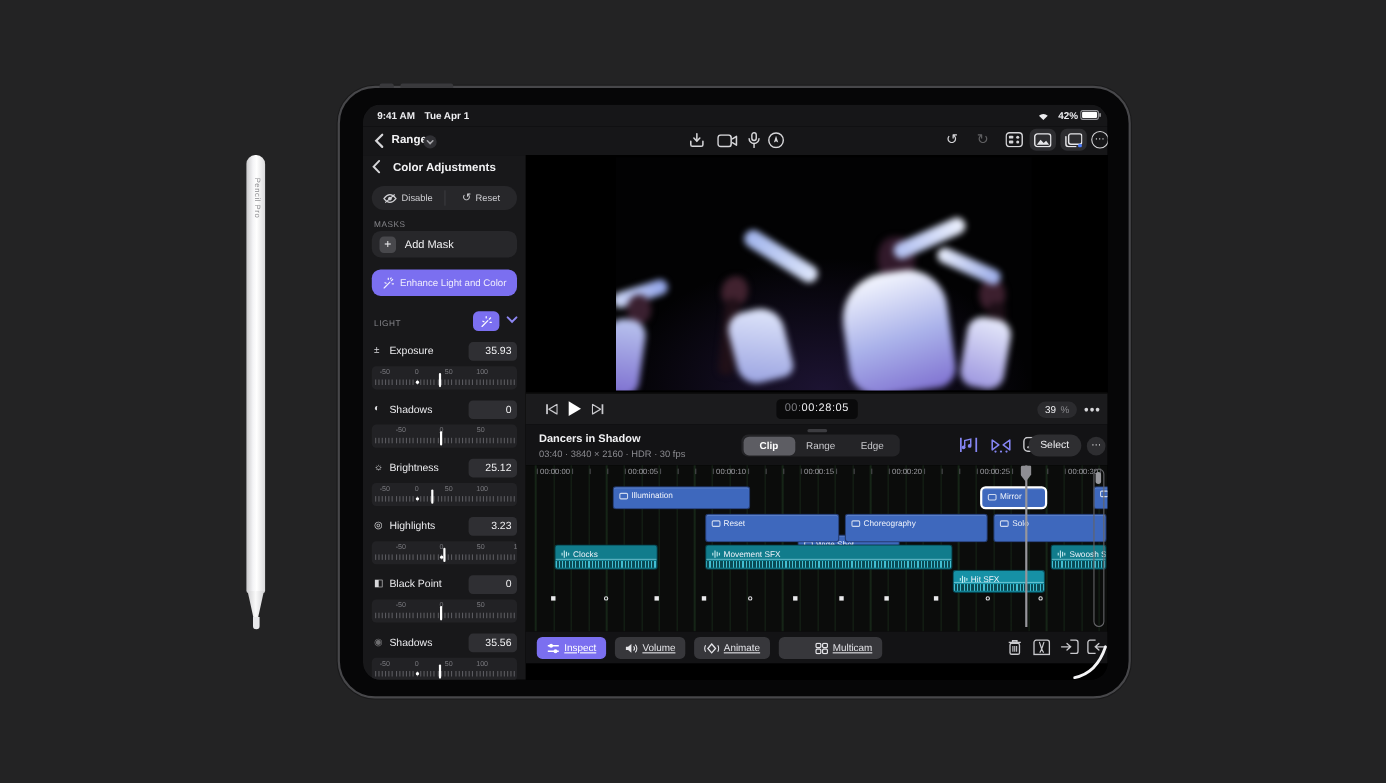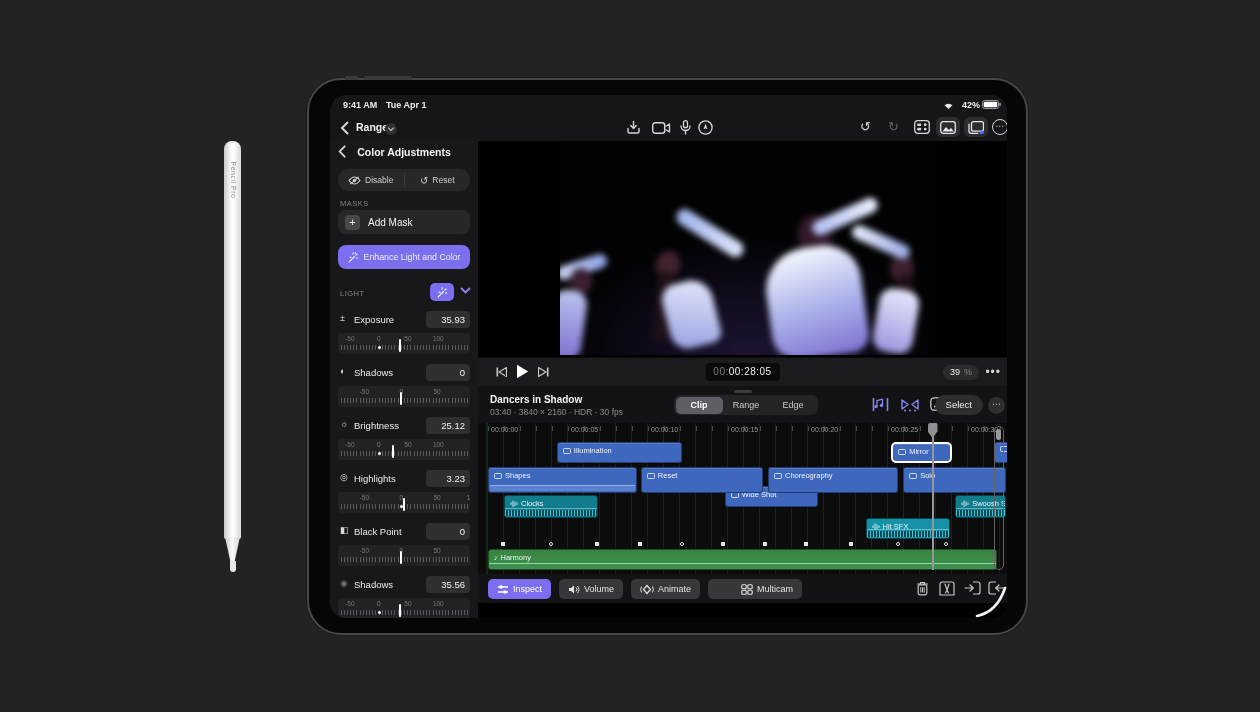--- a/index.html
+++ b/index.html
@@ -100,21 +100,21 @@
   .mk{position:absolute;top:119px;width:4px;height:4px;}
   .mk.square{background:#e9e9ec;} .mk.circle{border:1px solid #dcdce0;border-radius:50%;background:transparent;}
   #playhead-line{width:1.5px;top:0;height:147px;background:#97979c;}
   #playhead-handle{top:0;width:10px;height:15px;background:#8e8e93;
      clip-path:polygon(0 0,100% 0,100% 55%,50% 100%,0 55%);border-radius:2px;}
   #tl-scroll{right:3px;top:285px;width:10px;height:144px;border:1.5px solid #636367;border-radius:5px;}
   #tl-scroll .thumb{position:absolute;left:1px;top:2px;width:5px;height:11px;background:#98989d;border-radius:2.5px;}
 
   #bottombar{left:0;top:433px;width:529px;height:29px;background:#131315;}
   .bbtn{position:absolute;top:5px;height:20px;border-radius:5px;background:#37373b;display:flex;align-items:center;
-     gap:4px;padding:0 9px;font-size:9px;color:#e4e4e8;}
+     gap:4px;padding:0 9px;font-size:9px;color:#e4e4e8;text-decoration:underline;}
   .bbtn.on{background:var(--accent);color:#fff;}
   .fa-ic{display:inline-flex;align-items:center;justify-content:center;}
   #corner-arc{right:0px;bottom:0px;}
   svg{display:block;}
 </style>
 </head>
 <body>
 
 <div id="stage">
 
@@ -756,27 +756,20 @@
                 <span class="cicon"></span>
                 <span>Mirror</span>
               </div>
             </div>
             <div class="clip vclip" style="left: 515.6px; top: 19px; width: 22.4px; height: 21px;">
               <div class="cl">
                 <span class="cicon"></span>
                 <span></span>
               </div>
             </div>
-            <div class="clip vclip" style="left: 10px; top: 44px; width: 148.8px; height: 26px;">
-              <div class="cl">
-                <span class="cicon"></span>
-                <span>Shapes</span>
-              </div>
-              <div class="bwave"></div>
-            </div>
             <div class="clip vclip" style="left: 162.8px; top: 44px; width: 122.4px; height: 26px;">
               <div class="cl">
                 <span class="cicon"></span>
                 <span>Reset</span>
               </div>
             </div>
             <div class="clip vclip" style="left: 290px; top: 44px; width: 129.6px; height: 26px;">
               <div class="cl">
                 <span class="cicon"></span>
                 <span>Choreography</span>
@@ -793,20 +786,32 @@
                 <span>
                   <svg width="8" height="9" viewBox="0 0 8 9">
                     <path d="M1 3.5 V6 M3 1.5 V8 M5 2.5 V7 M7 3.5 V6" stroke="rgba(215,245,250,.9)" stroke-width="1"></path>
                   </svg>
                 </span>
                 <span>Clocks</span>
               </div>
               <div class="aline"></div>
               <div class="awave"></div>
             </div>
+            <div class="clip aclip" style="left: 162.8px; top: 72px; width: 224.8px; height: 23px;">
+              <div class="cl">
+                <span>
+                  <svg width="8" height="9" viewBox="0 0 8 9">
+                    <path d="M1 3.5 V6 M3 1.5 V8 M5 2.5 V7 M7 3.5 V6" stroke="rgba(215,245,250,.9)" stroke-width="1"></path>
+                  </svg>
+                </span>
+                <span>Movement SFX</span>
+              </div>
+              <div class="aline"></div>
+              <div class="awave"></div>
+            </div>
             <div class="clip aclip" style="left: 477.2px; top: 72px; width: 51.2px; height: 23px;">
               <div class="cl">
                 <span>
                   <svg width="8" height="9" viewBox="0 0 8 9">
                     <path d="M1 3.5 V6 M3 1.5 V8 M5 2.5 V7 M7 3.5 V6" stroke="rgba(215,245,250,.9)" stroke-width="1"></path>
                   </svg>
                 </span>
                 <span>Swoosh SFX</span>
               </div>
               <div class="aline"></div>
@@ -816,27 +821,20 @@
               <div class="cl">
                 <span>
                   <svg width="8" height="9" viewBox="0 0 8 9">
                     <path d="M1 3.5 V6 M3 1.5 V8 M5 2.5 V7 M7 3.5 V6" stroke="rgba(215,245,250,.9)" stroke-width="1"></path>
                   </svg>
                 </span>
                 <span>Hit SFX</span>
               </div>
               <div class="aline"></div>
               <div class="awave"></div>
-            </div>
-            <div class="clip mclip" style="left: 10px; top: 126px; width: 508.8px; height: 21px;">
-              <div class="cl">
-                <span style="font-size: 7px; color: rgb(234, 246, 236);">♪</span>
-                <span>Harmony</span>
-              </div>
-              <div class="mline"></div>
             </div>
             <div class="mk square" style="left: 23.2px;"></div>
             <div class="mk circle" style="left: 71.2px;"></div>
             <div class="mk square" style="left: 116.8px;"></div>
             <div class="mk square" style="left: 160px;"></div>
             <div class="mk circle" style="left: 201.6px;"></div>
             <div class="mk square" style="left: 243.2px;"></div>
             <div class="mk square" style="left: 284.8px;"></div>
             <div class="mk square" style="left: 326.4px;"></div>
             <div class="mk square" style="left: 371.2px;"></div>

